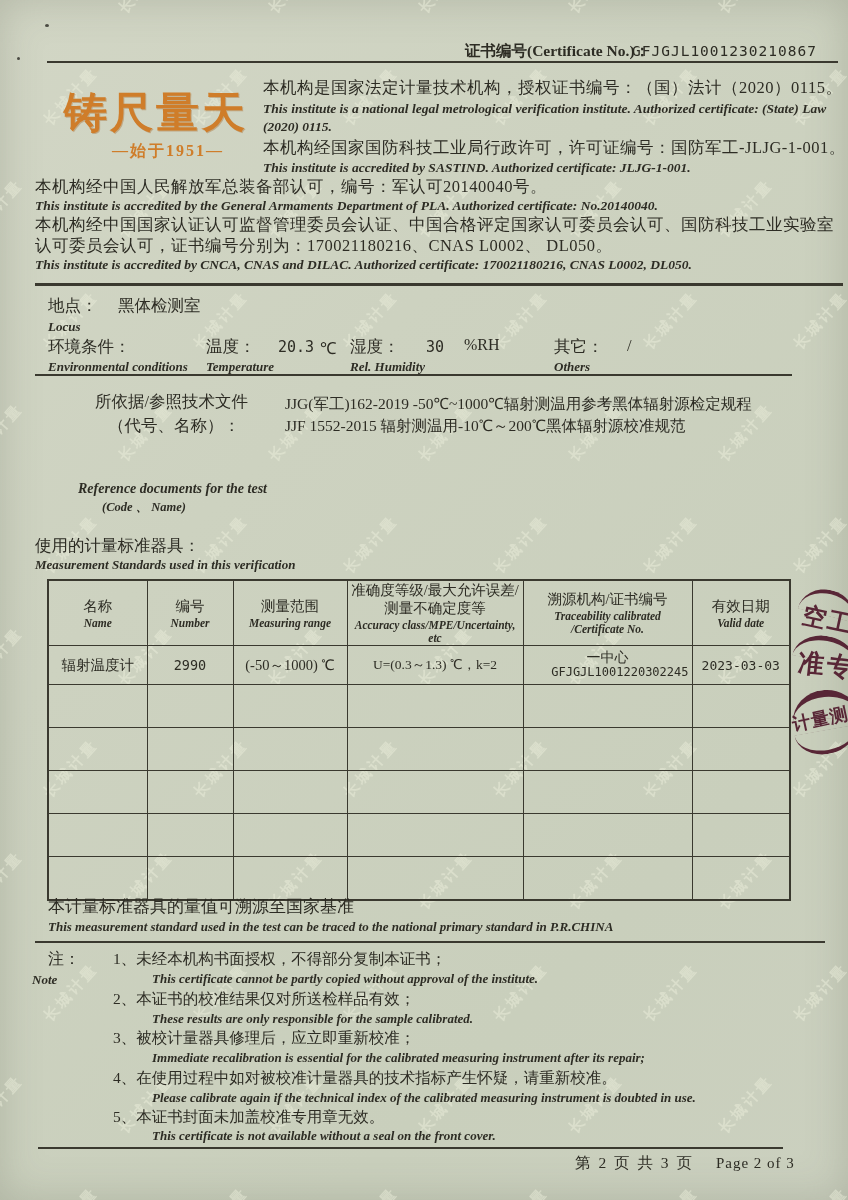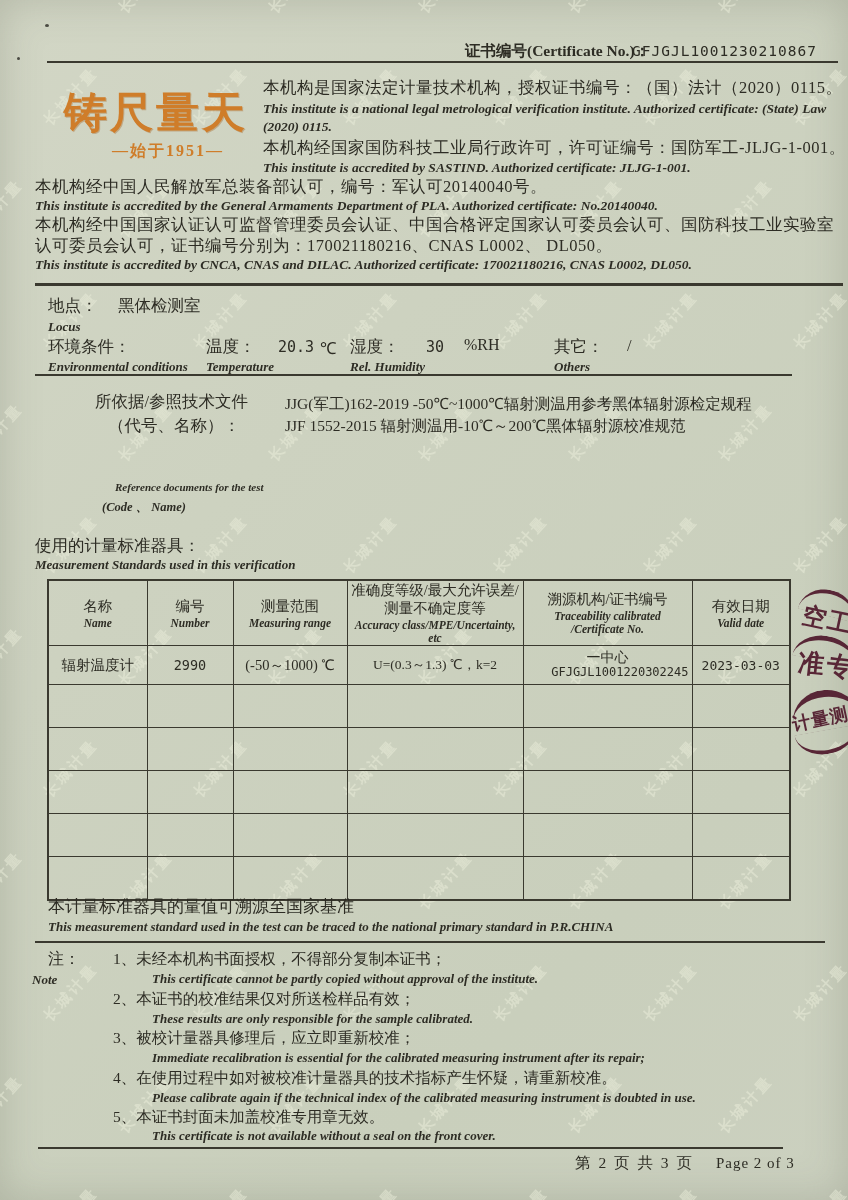--- a/index.html
+++ b/index.html
@@ -169,21 +169,21 @@
   <div class="abs en lbl-en" style="left:206px;top:359px;">Temperature</div>
   <div class="abs en lbl-en" style="left:350px;top:359px;">Rel. Humidity</div>
   <div class="abs en lbl-en" style="left:554px;top:359px;">Others</div>
 
   <div class="rule" style="left:35px;top:374px;width:757px;height:2px;"></div>
 
   <div class="abs cn lbl-cn" style="left:95px;top:391px;">所依据/参照技术文件</div>
   <div class="abs cn lbl-cn" style="left:108px;top:415px;">（代号、名称）：</div>
   <div class="abs cn" style="left:285px;top:392px;font-size:15.5px;">JJG(军工)162-2019  -50℃~1000℃辐射测温用参考黑体辐射源检定规程</div>
   <div class="abs cn" style="left:285px;top:416px;font-size:15.5px;">JJF 1552-2015  辐射测温用-10℃～200℃黑体辐射源校准规范</div>
-  <div class="abs en" style="left:78px;top:481px;font-size:11px;margin-left:37px;">Reference documents for the test</div>
+  <div class="abs en" style="left:78px;top:481px;font-size:14px;">Reference documents for the test</div>
   <div class="abs en" style="left:102px;top:499px;font-size:12.5px;">(Code 、 Name)</div>
 
   <div class="abs cn" style="left:35px;top:535px;font-size:16.5px;">使用的计量标准器具：</div>
   <div class="abs en" style="left:35px;top:557px;font-size:13px;">Measurement Standards used in this verification</div>
 
   <table class="std-table">
     <colgroup>
       <col style="width:99px">
         <col style="width:86px">
         <col style="width:114px">

